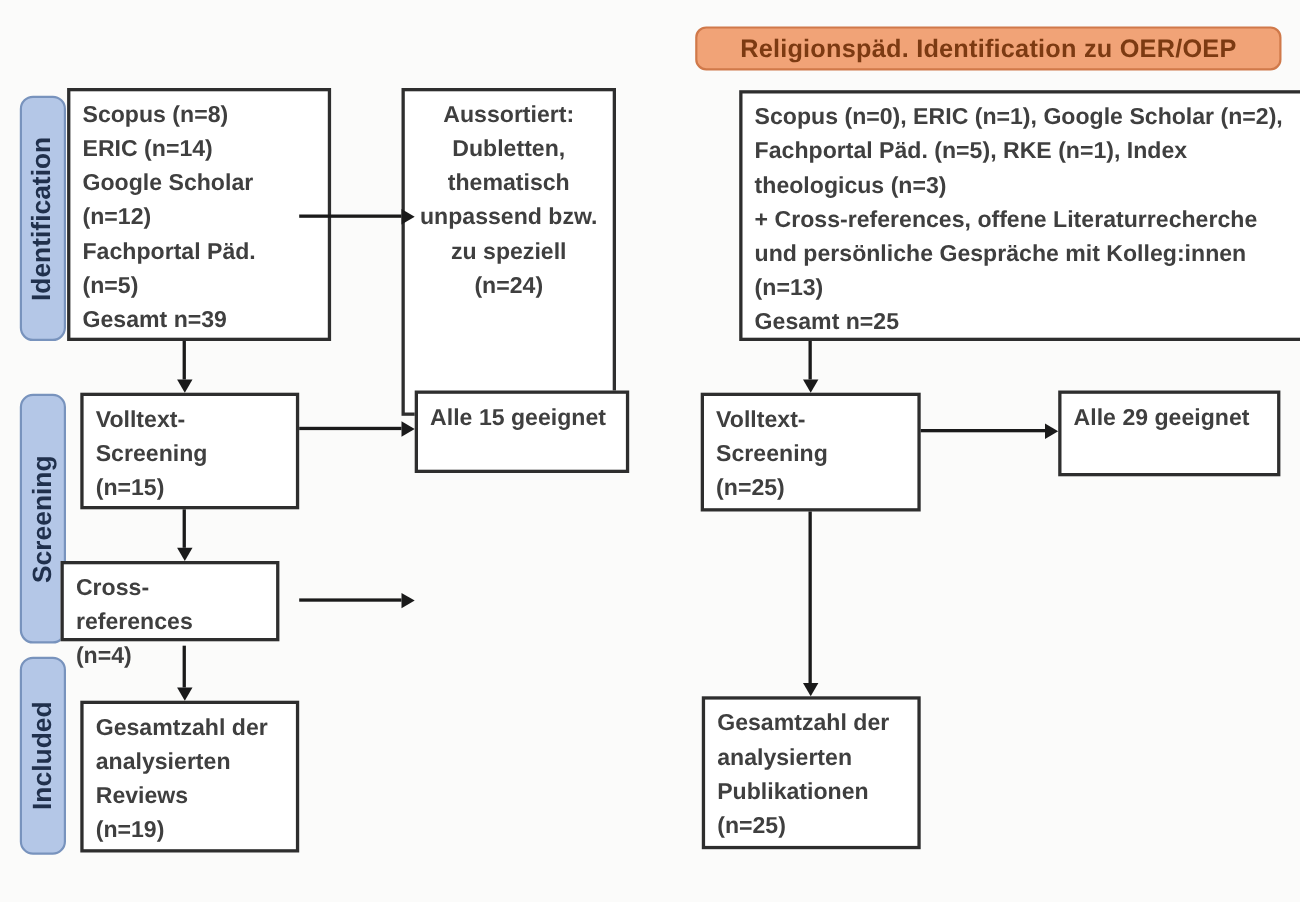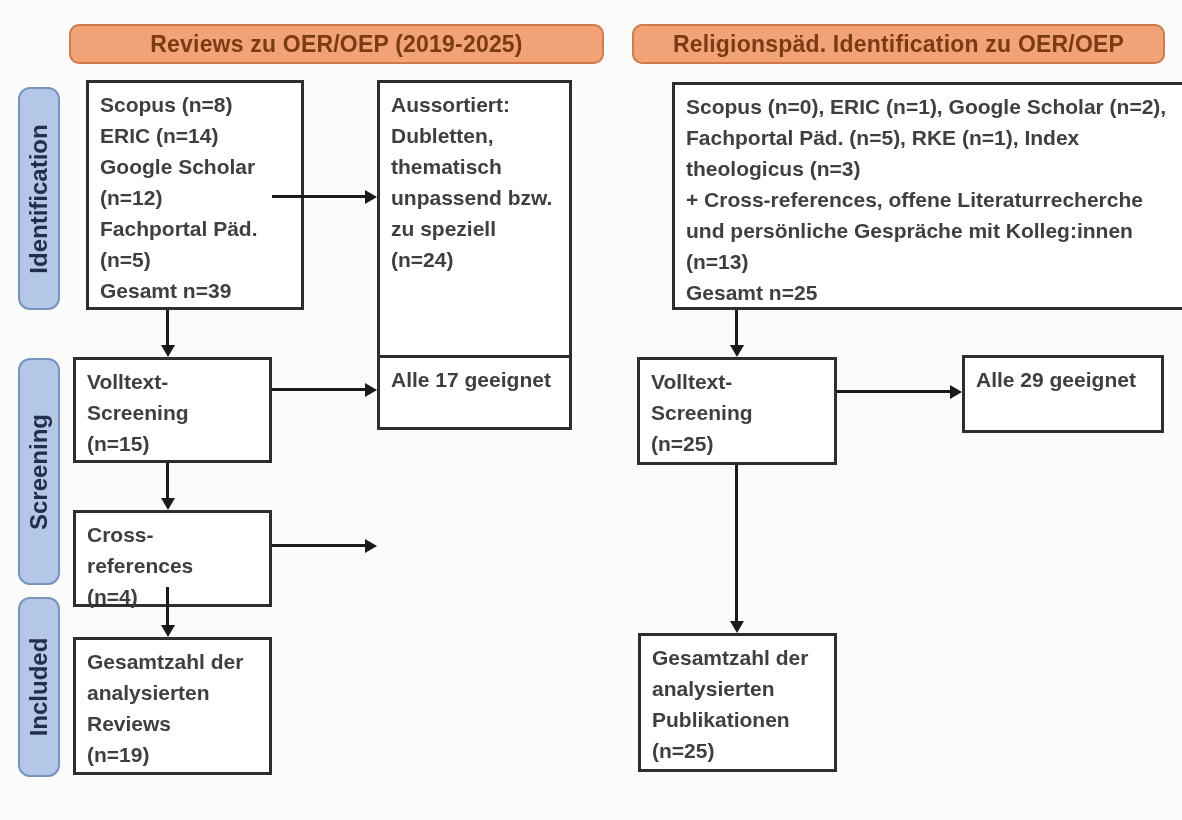--- a/index.html
+++ b/index.html
@@ -42,59 +42,58 @@
   .arrow-v::after{
     content:"";position:absolute;bottom:-12px;left:50%;transform:translateX(-50%);
     border-top:12px solid var(--arrow);border-left:7px solid transparent;border-right:7px solid transparent;
   }
 </style>
 </head>
 <body>
 
 <div class="canvas">
 
-  <div class="col-header" style="left:69px;top:24px;width:535px;">Reviews zu OER/OEP (2019-2025)</div>
   <div class="col-header" style="left:632px;top:24px;width:533px;">Religionspäd. Identification zu OER/OEP</div>
 
   <div class="stage" style="left:18px;top:87px;height:223px;">
     <span>Identification</span>
   </div>
   <div class="stage" style="left:18px;top:358px;height:227px;">
     <span>Screening</span>
   </div>
   <div class="stage" style="left:18px;top:597px;height:180px;">
     <span>Included</span>
   </div>
 
-  <div class="fbox" style="left:86px;top:80px;width:218px;height:230px;">Scopus (n=8)
+  <div class="fbox" style="left:61px;top:80px;width:240px;height:230px;">Scopus (n=8)
 ERIC (n=14)
 Google Scholar
 (n=12)
 Fachportal Päd.
 (n=5)
 Gesamt n=39</div>
-  <div class="fbox" style="left:377px;top:80px;width:195px;height:298px;">Aussortiert:
+  <div class="fbox" style="left:365px;top:80px;width:195px;height:298px;text-align:center;">Aussortiert:
 Dubletten,
 thematisch
 unpassend bzw.
 zu speziell
 (n=24)</div>
   <div class="fbox" style="left:637px;top:82px;width:530px;height:228px;margin-left:35px;">Scopus (n=0), ERIC (n=1), Google Scholar (n=2),
 Fachportal Päd. (n=5), RKE (n=1), Index
 theologicus (n=3)
 + Cross-references, offene Literaturrecherche
 und persönliche Gespräche mit Kolleg:innen
 (n=13)
 Gesamt n=25</div>
 
   <div class="fbox" style="left:73px;top:357px;width:199px;height:106px;">Volltext-
 Screening
 (n=15)</div>
-  <div class="fbox" style="left:377px;top:355px;width:195px;height:75px;">Alle 17 geeignet</div>
-  <div class="fbox" style="left:73px;top:510px;width:199px;height:97px;">Cross-references
+  <div class="fbox" style="left:377px;top:355px;width:195px;height:75px;">Alle 15 geeignet</div>
+  <div class="fbox" style="left:55px;top:510px;width:199px;height:73px;">Cross-references
 (n=4)</div>
   <div class="fbox" style="left:637px;top:357px;width:200px;height:108px;">Volltext-
 Screening
 (n=25)</div>
   <div class="fbox" style="left:962px;top:355px;width:202px;height:78px;">Alle 29 geeignet</div>
 
   <div class="fbox" style="left:73px;top:637px;width:199px;height:138px;">Gesamtzahl der
 analysierten
 Reviews
 (n=19)</div>

